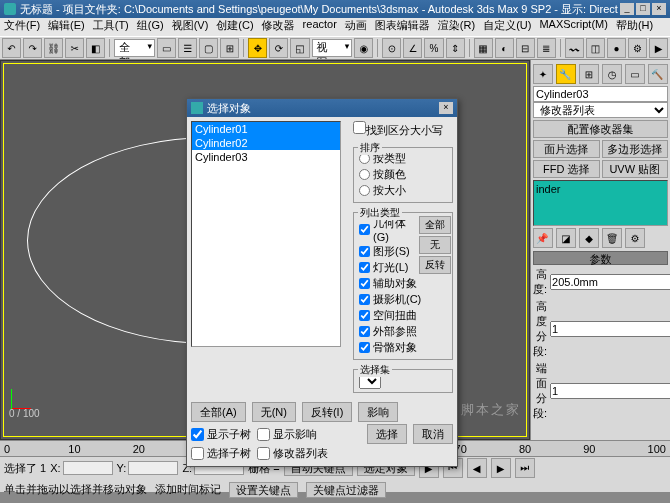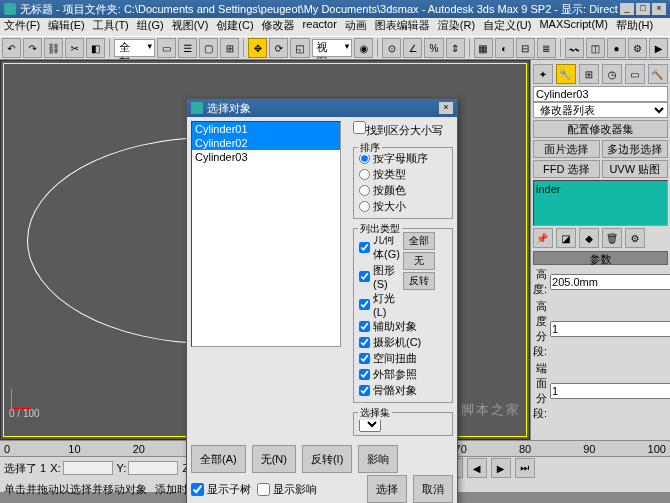--- a/index.html
+++ b/index.html
@@ -54,28 +54,28 @@
 
 .dialog { position: absolute; left: 186px; top: 98px; width: 272px; background: #e6e6e6; border: 1px solid #555; box-shadow: 2px 2px 6px rgba(0,0,0,.4); }
 .dlg-title { height: 18px; background: linear-gradient(#3a6ea5,#2a5e95); color: #fff; display: flex; align-items: center; padding: 0 4px; }
 .dlg-title .icon { width: 12px; height: 12px; background: #3aa; margin-right: 4px; }
 .dlg-title .x { width: 14px; height: 12px; background: #ccc; color: #000; text-align: center; line-height: 10px; font-size: 9px; }
 .dlg-body { display: flex; padding: 4px; gap: 12px; }
 .dlg-list { flex: 1; background: #fff; border: 1px inset #999; height: 226px; }
 .dlg-list .item { padding: 1px 3px; }
 .dlg-list .sel { background: #08f; color: #fff; }
 .dlg-side { width: 100px; display: flex; flex-direction: column; gap: 3px; }
-.grp { border: 1px solid #999; padding: 3px 17px 3px 5px; position: relative; margin-top: 6px; }
+.grp { border: 1px solid #999; padding: 3px 1px 3px 5px; position: relative; margin-top: 6px; }
 .grp .legend { position: absolute; top: -7px; left: 4px; background: #e6e6e6; padding: 0 2px; font-size: 10px; }
 .grp label { display: flex; align-items: center; gap: 3px; margin: 0 0 1px; font-size: 10px; }
 .grp input[type=radio], .grp input[type=checkbox] { width: 11px; height: 11px; }
 .side-btns button { width: 32px; height: 18px; background: #ccc; border: 1px solid #999; font-size: 10px; }
 .dlg-bottom { padding: 3px 4px; }
 .dlg-bottom .brow { display: flex; align-items: center; gap: 6px; margin: 2px 0; }
-.dlg-bottom button { height: 28px; background: #ccc; border: 1px solid #999; padding: 0 8px; }
+.dlg-bottom button { height: 20px; background: #ccc; border: 1px solid #999; padding: 0 8px; }
 .dlg-bottom .cb { display: flex; align-items: center; gap: 3px; }
 </style>
 </head>
 <body>
 
 <div class="titlebar">
   <div class="icon"></div>
   <div class="txt">无标题 - 项目文件夹: C:\Documents and Settings\peugeot\My Documents\3dsmax     - Autodesk 3ds Max 9 SP2 - 显示: Direct 3D</div>
   <div class="win-btns">
     <div>_</div>
@@ -261,24 +261,20 @@
   <div class="dlg-body">
     <div class="dlg-list">
       <div class="item sel">Cylinder01</div>
       <div class="item sel">Cylinder02</div>
       <div class="item">Cylinder03</div>
     </div>
     <div class="dlg-side">
       <label><input type="checkbox" style=""><span>找到区分大小写</span></label>
       <div class="grp">
         <div class="legend">排序</div>
-        <label>
-            <input type="radio" checked="" style="">
-            <span>按字母顺序</span>
-          </label>
         <label>
             <input type="radio" style="">
             <span>按类型</span>
           </label>
         <label>
             <input type="radio" style="">
             <span>按颜色</span>
           </label>
         <label>
             <input type="radio" style="">

